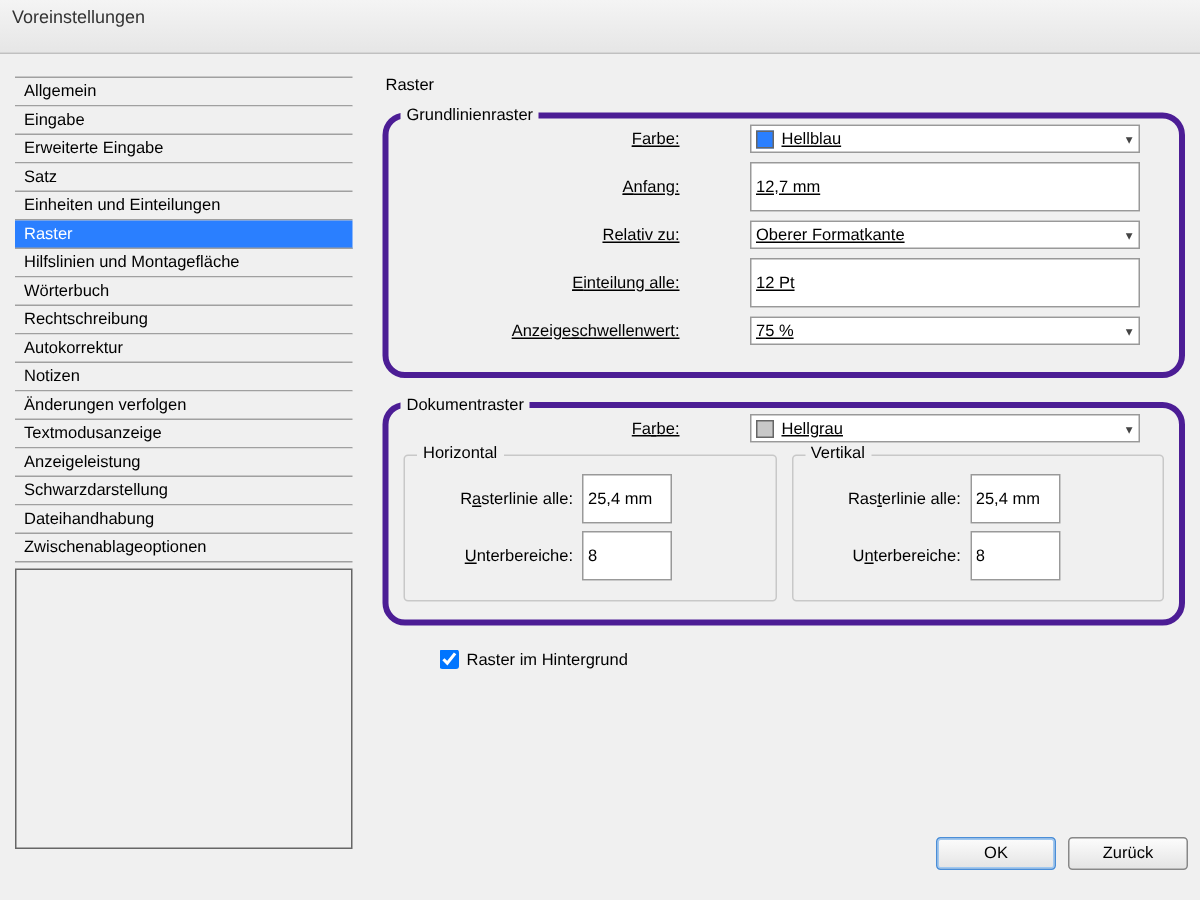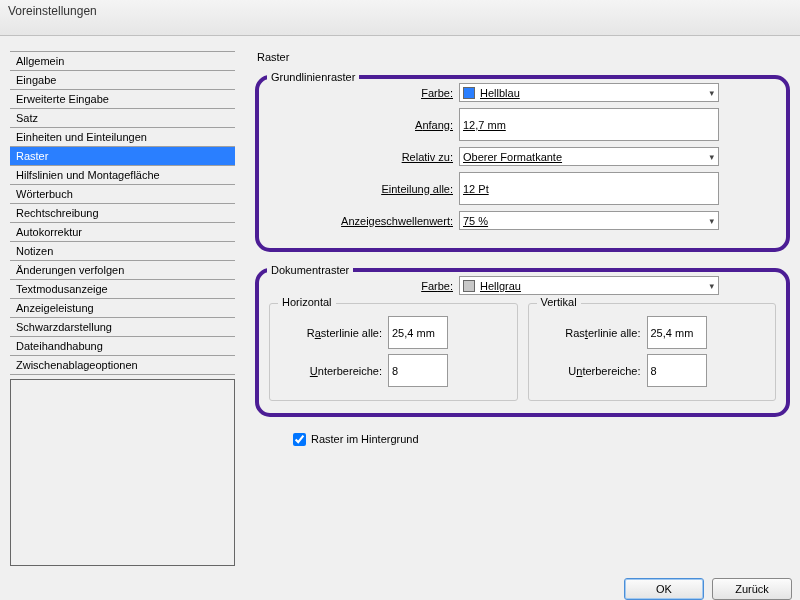--- a/index.html
+++ b/index.html
@@ -83,20 +83,21 @@
 }
 .row label {
   width: 190px;
   text-align: right;
   padding-right: 6px;
 }
 .input-wrap {
   flex: 1;
   display: flex;
   align-items: center;
+  margin-left: 41px;
 }
 select, input[type="text"] {
   font-size: 11px;
   padding: 1px 3px;
   border: 1px solid #999;
   background: #fff;
   height: 33px;
 }
 .full { width: 260px; }
 .color-select { width: 260px; display:flex; align-items:center; border:1px solid #999; background:#fff; height:19px; padding:0 3px; position:relative;}
@@ -109,25 +110,25 @@
   border: 1px solid #c8c8c8;
   border-radius:3px;
   flex:1;
   padding: 12px 8px 8px 8px;
   position:relative;
 }
 .subgroup .group-title { top:-8px; }
 .subrow { display:flex; align-items:center; margin-bottom:5px;}
 .subrow label { width:110px; text-align:right; padding-right:6px;}
 .subrow input { width:60px; }
-.checkbox-row { display:flex; align-items:flex-start; margin-top:6px;padding-left:38px;}
+.checkbox-row { display:flex; align-items:center; margin-top:6px;padding-left:38px;}
 .checkbox-row input { margin-right:5px;}
 .button-bar {
   position:absolute;
-  bottom:0;
+  bottom:20px;
   right:8px;
   display:flex;
   gap:8px;
 }
 .btn {
   min-width:80px;
   height:22px;
   border:1px solid #888;
   background: linear-gradient(#fcfcfc,#e4e4e4);
   border-radius:3px;

